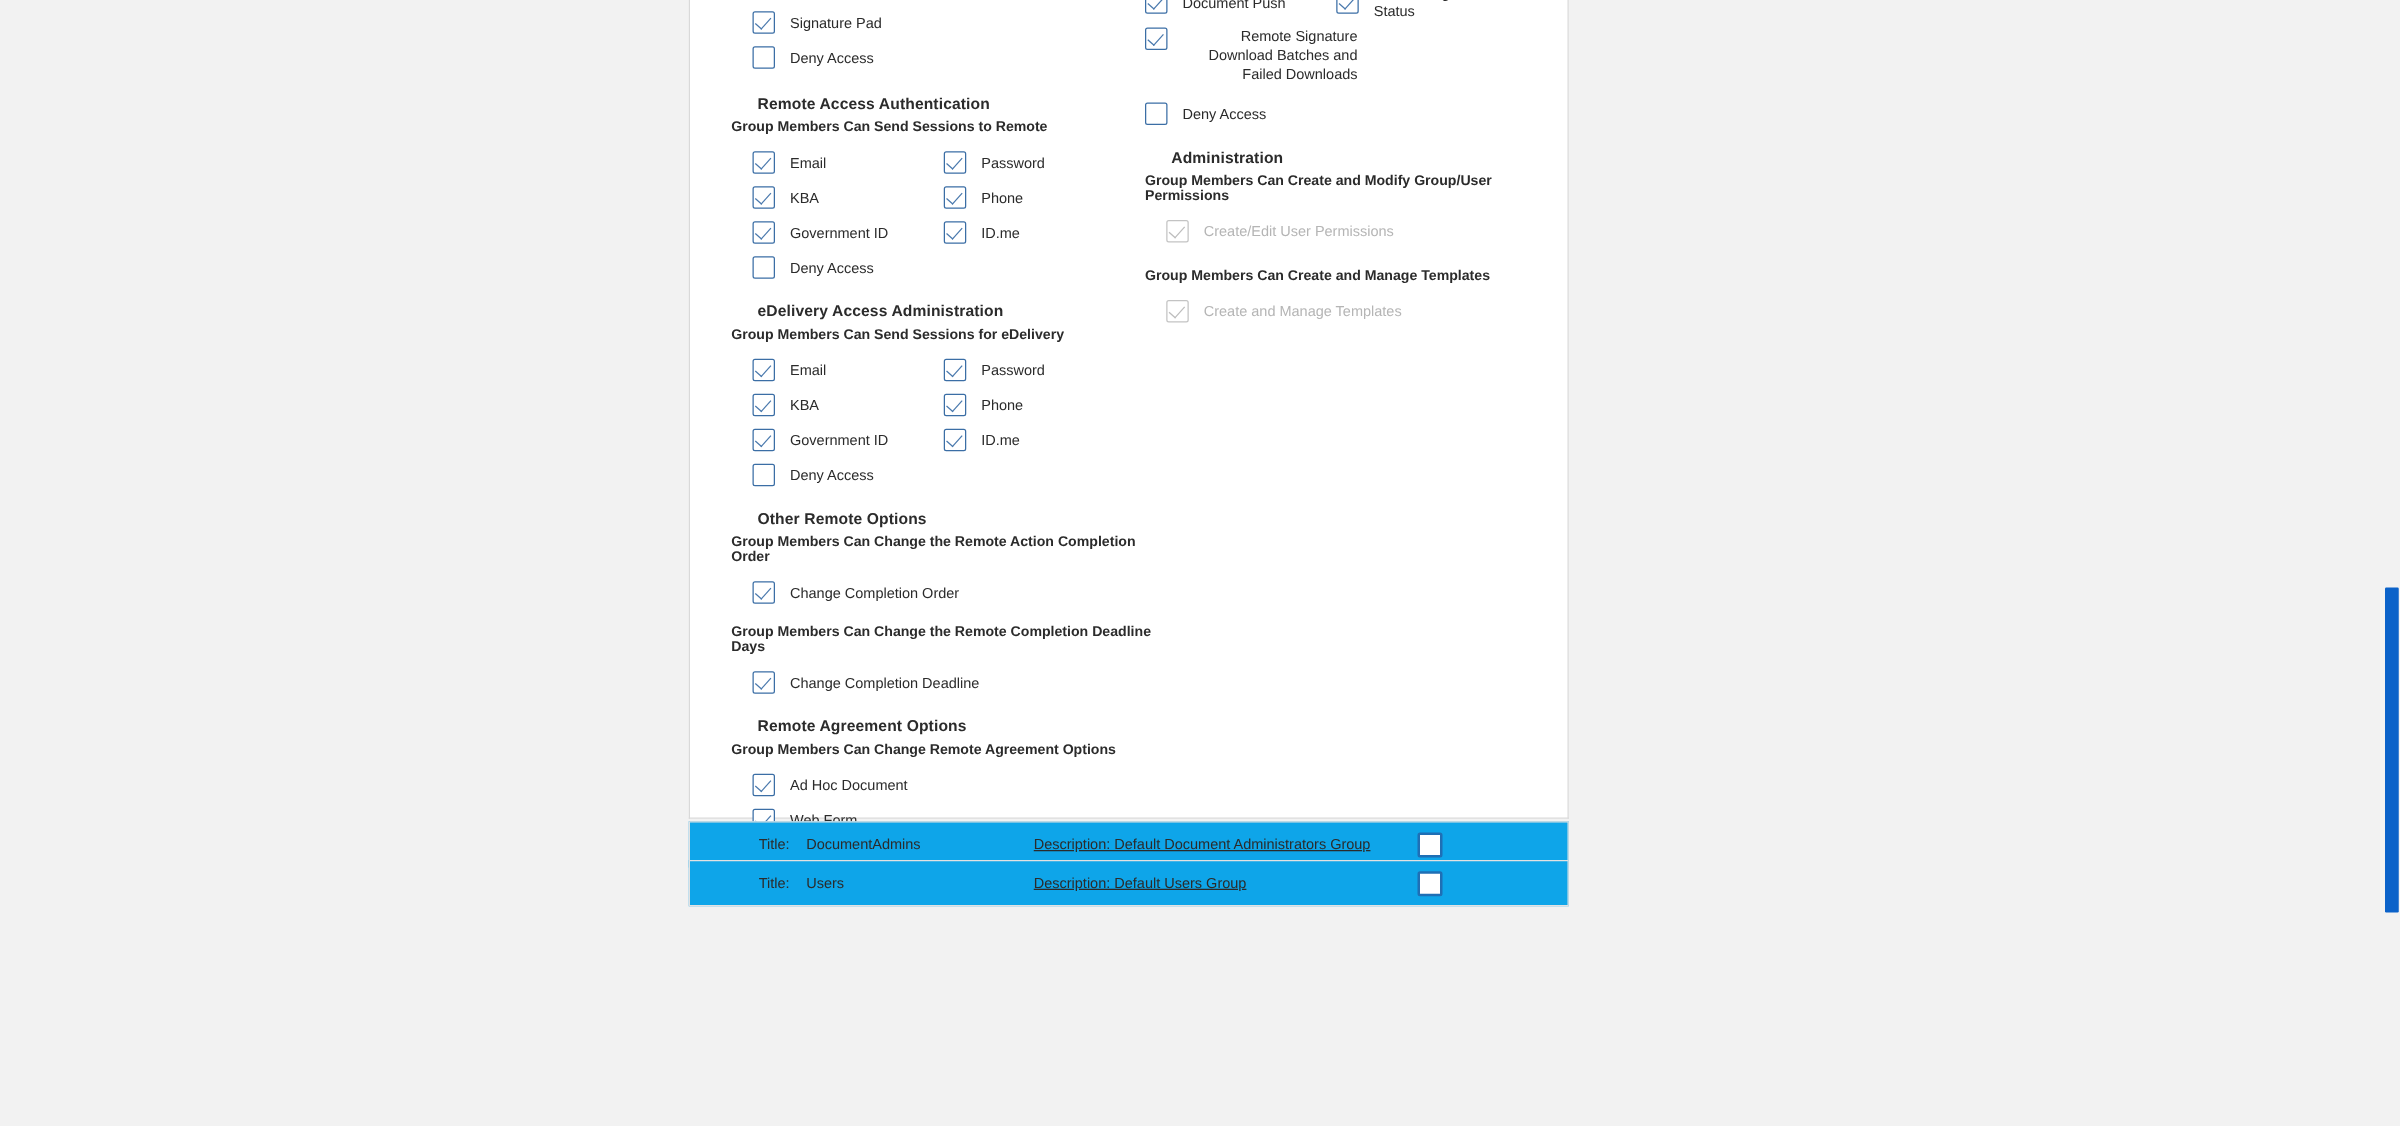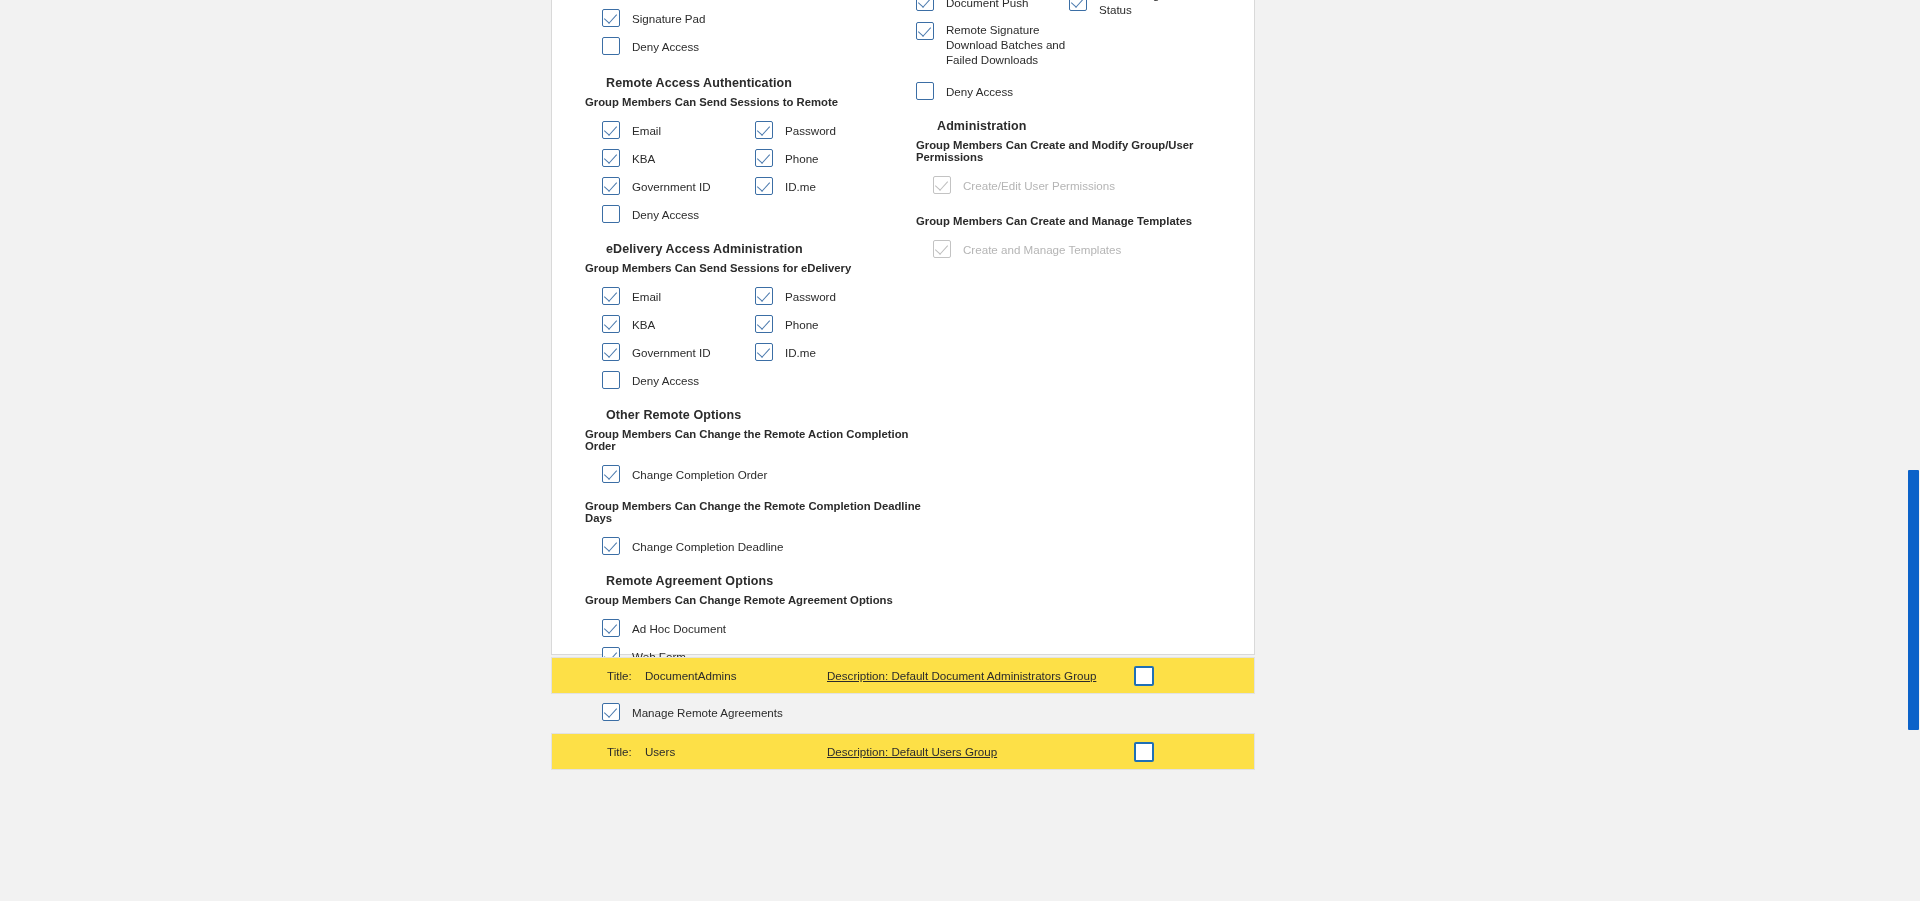--- a/index.html
+++ b/index.html
@@ -100,37 +100,37 @@
   .cb.disabled.checked::after {
     border-color: #bdbdbd;
   }
   .cb-label {
     font-size: 11.6px;
     color: #2b2b2b;
     margin-left: 12px;
     line-height: 15px;
   }
   .cb-label.disabled { color: #b5b5b5; }
-  .cb-row.multiline { align-items: flex-start; height: auto; padding: 2px 0 4px; }
+  .cb-row.multiline { align-items: flex-start; height: auto; padding: 2px 0 4px; text-align: right; }
   .cb-row.multiline .cb-label { margin-top: 0; max-width: 140px; }
 
   
   .list-row {
     position: absolute;
     left: 551px;
     width: 704px;
     height: 37px;
-    background: #fde047;
+    background: #0ea5e9;
     border: 1px solid #e2e2e2;
     box-sizing: border-box;
     display: flex;
     align-items: center;
   }
   .row-1 { top: 657px; }
-  .row-2 { top: 733px; height: 37px; }
+  .row-2 { top: 688px; height: 37px; }
 
   .row-title {
     position: absolute;
     left: 55px;
     font-size: 11.6px;
     color: #2b2b2b;
     white-space: nowrap;
   }
   .row-title b { font-weight: normal; }
   .row-title .v { margin-left: 10px; }

